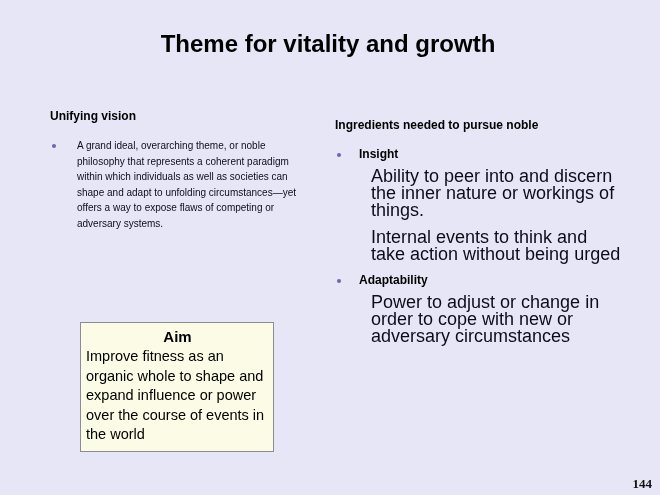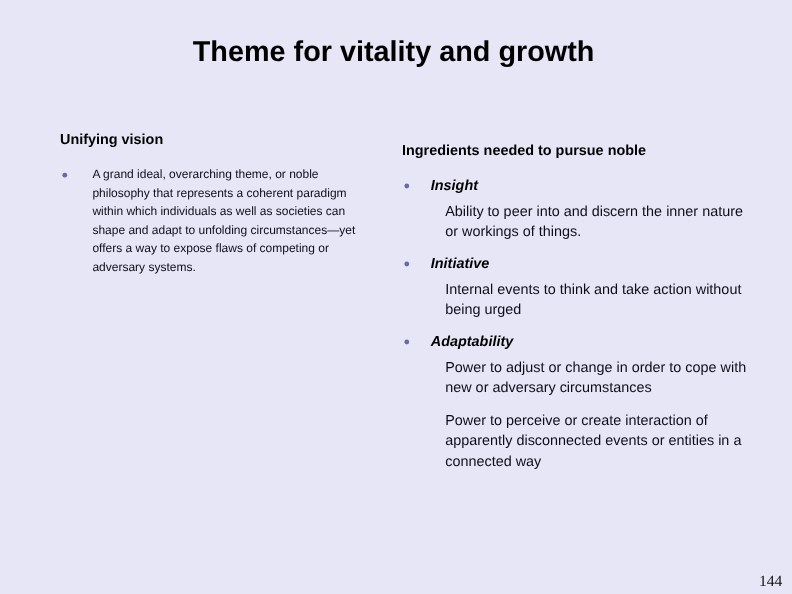--- a/index.html
+++ b/index.html
@@ -79,29 +79,28 @@
   }
   .col-right .bullet {
     margin-right: 18px;
     margin-left: 2px;
   }
   .term {
     font-size: 12px;
     font-weight: bold;
     line-height: 15px;
     color: #000000;
-    font-style: italic;
   }
   .term-row {
     margin-bottom: 6px;
   }
   .desc {
     margin: 0 0 10px 36px;
     width: 252px;
-    font-size: 12px;
+    font-size: 18px;
     line-height: 17px;
     color: #0d0d1a;
   }
   .aim-box {
     position: absolute;
     left: 80px;
     top: 322px;
     width: 183px;
     min-height: 110px;
     background: #fbfbe6;
@@ -120,20 +119,21 @@
     line-height: 19.5px;
     color: #000000;
   }
   .page-number {
     position: absolute;
     right: 8px;
     bottom: 3px;
     font-family: "Liberation Serif", serif;
     font-size: 13px;
     color: #111111;
+    font-weight: bold;
   }
 </style>
 </head>
 <body>
 
 <div class="slide">
 
   <h1 class="title">Theme for vitality and growth</h1>
 
   <div class="col col-left">
@@ -149,36 +149,35 @@
 
     <div class="ingredient">
       <div class="bullet-row term-row">
         <span class="bullet"></span>
         <span class="term">Insight</span>
       </div>
       <p class="desc">Ability to peer into and discern the inner nature or workings of things.</p>
     </div>
 
     <div class="ingredient">
-      <div class="bullet-row term-row">
-        <span class="bullet"></span>
-        <span class="term">Initiative</span>
-      </div>
       <p class="desc">Internal events to think and take action without being urged</p>
     </div>
 
     <div class="ingredient">
       <div class="bullet-row term-row">
         <span class="bullet"></span>
         <span class="term">Adaptability</span>
       </div>
       <p class="desc">Power to adjust or change in order to cope with new or adversary circumstances</p>
     </div>
 
     <div class="ingredient">
-      <p class="desc">Power to perceive or create interaction of apparently disconnected events or entities in a connected way</p>
     </div>
   </div>
 
+  <div class="aim-box">
+    <div class="aim-title">Aim</div>
+    <div class="aim-text">Improve fitness as an organic whole to shape and expand influence or power over the course of events in the world</div>
+  </div>
 
   <div class="page-number">144</div>
 
 </div>
 
 </body></html>

